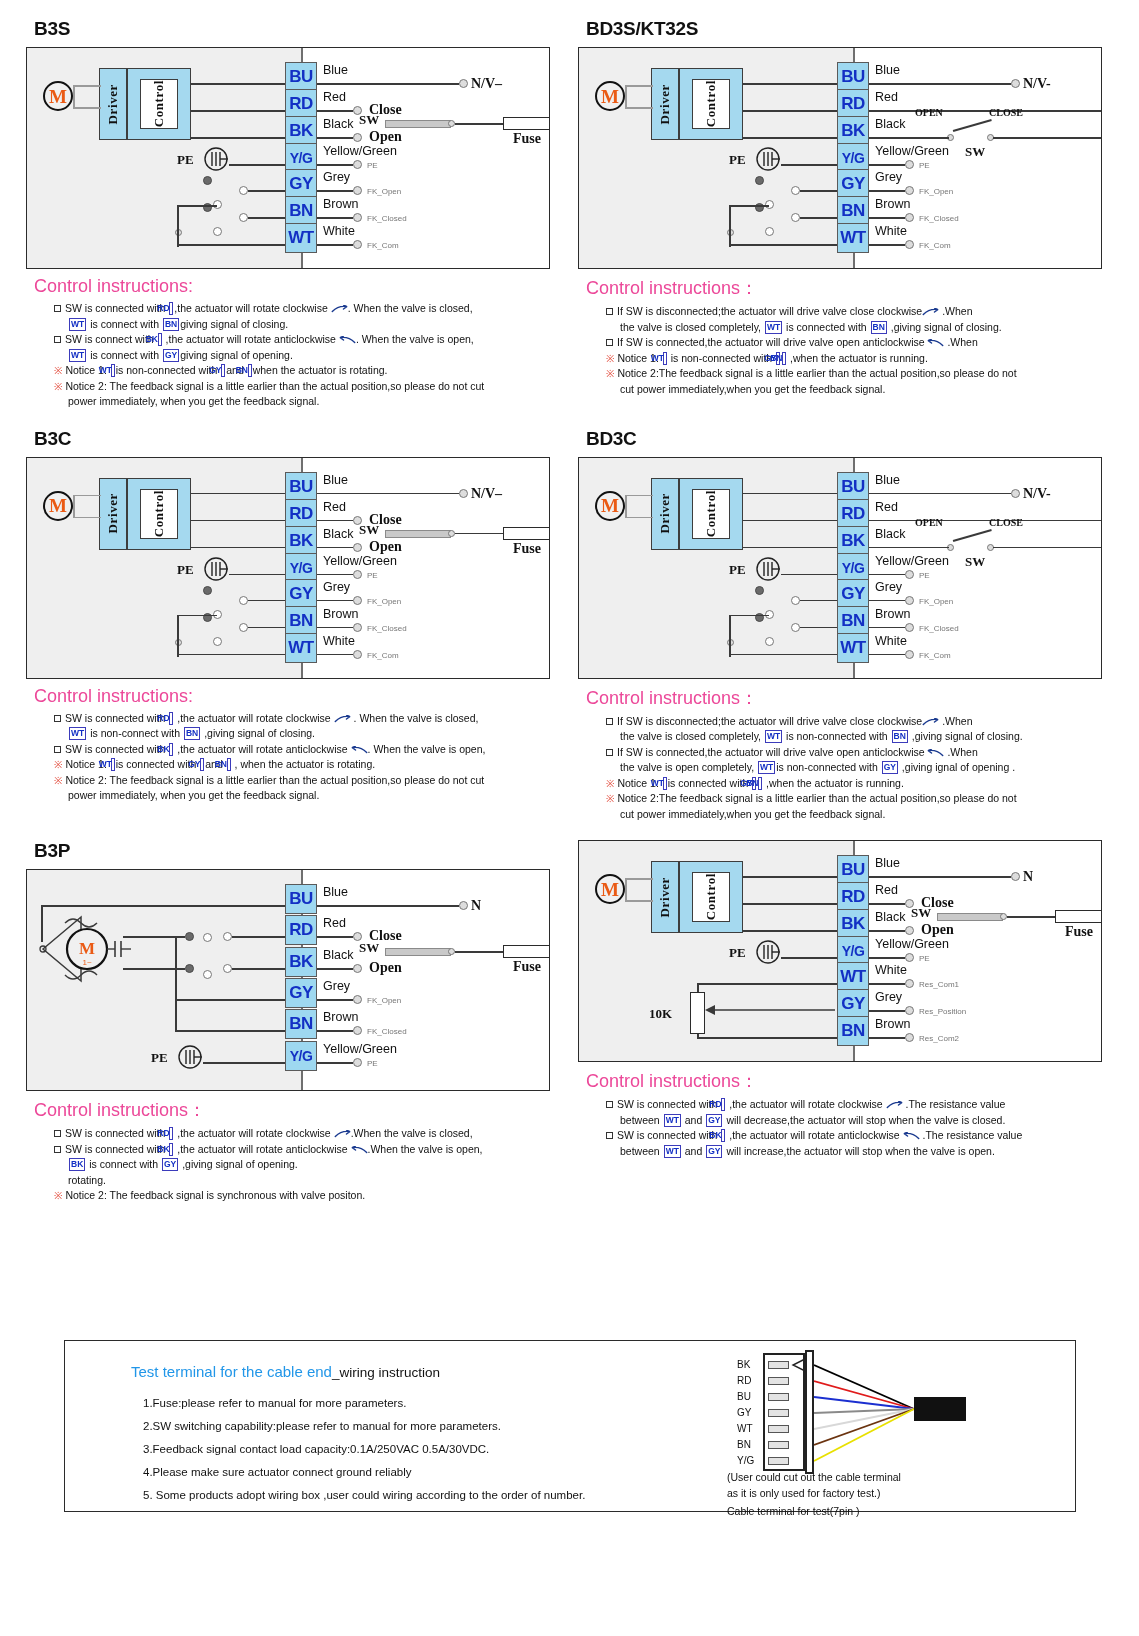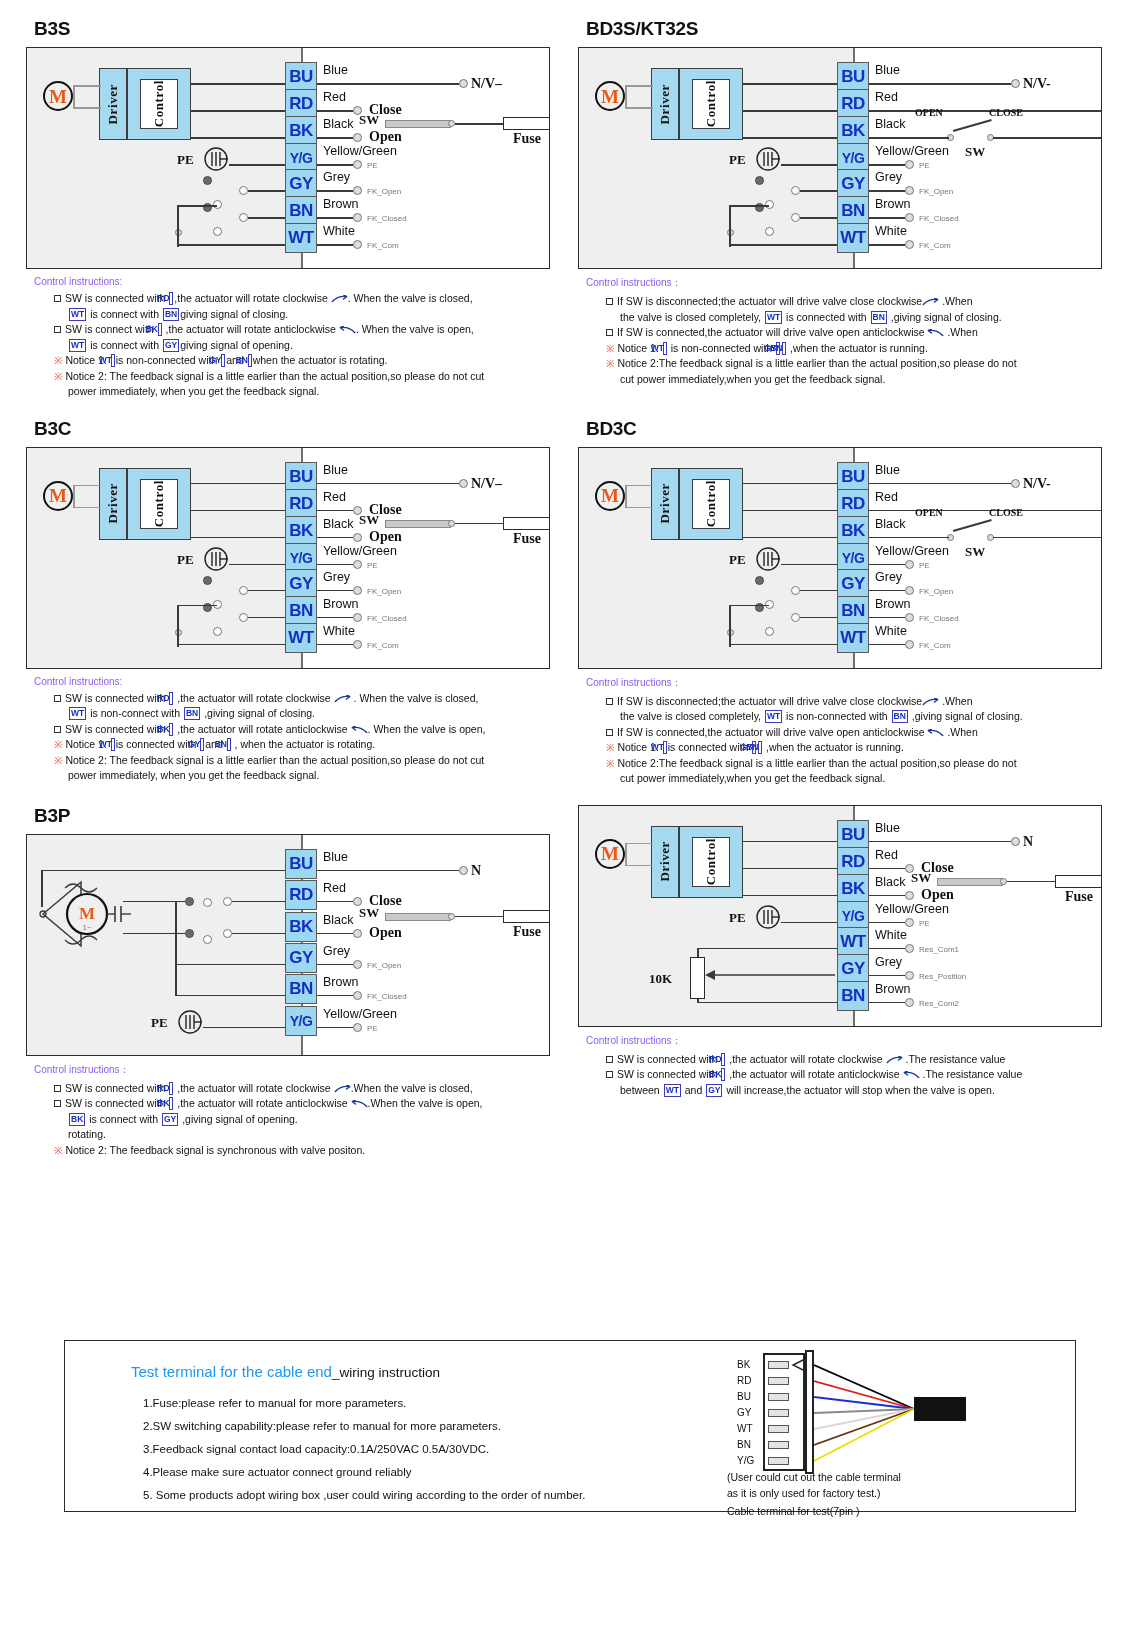--- a/index.html
+++ b/index.html
@@ -84,21 +84,21 @@
     position:absolute; height:13px; background:#fff;
     border:1.5px solid #2b2b2b;
   }
   .swbar {
     position:absolute; height:8px; background:#c9c9c9; border:1.2px solid #8a8a8a;
   }
   .pe-sym { position:absolute; width:26px; height:26px; }
 
   
   .instr { margin:7px 0 0 8px; }
-  .instr h4 { margin:0 0 4px 0; font-size:10px; font-weight:normal; color:#8b5cf6; }
+  .instr h4 { margin:0 0 4px 0; font-size:18px; font-weight:normal; color:#ec4899; }
   .iline { font-size:10.5px; line-height:15.5px; color:#111; margin-left:20px; text-indent:-14px; padding-left:14px; }
   .iline .bx { display:inline-block; border:1px solid #3b3bbb; color:#1330c4;
     font-size:8.5px; font-weight:bold; padding:0 1px; line-height:11px; vertical-align:1px; margin:0 1px; }
   .sq { display:inline-block; width:7px; height:7px; border:1.1px solid #333; margin-right:4px; vertical-align:0px; }
   .ast { color:#e24b3c; font-size:10px; margin-right:3px; }
   .cont { margin-left:34px; text-indent:0; padding-left:0; }
   .arr { display:inline-block; width:17px; height:8px; vertical-align:-1px; }
 
   
   .bottom {
@@ -509,20 +509,21 @@
         </div>
       <div class="instr" id="in3">
           <h4>Control instructions：</h4>
           <div class="iline"><span class="sq"></span>If SW is disconnected;the actuator will drive valve close clockwise<svg viewBox="0 0 20 10" class="arr">
               <path d="M1 8 C6 3, 12 1, 19 2 L15 0 M19 2 L15 5" stroke="#1a3a8f" stroke-width="1.8" fill="none" stroke-linecap="round"></path>
             </svg> .When</div>
           <div class="iline cont">the valve is closed completely, <span class="bx">WT</span> is non-connected with <span class="bx">BN</span> ,giving signal of closing.</div>
           <div class="iline"><span class="sq"></span>If SW is connected,the actuator will drive valve open anticlockwise <svg viewBox="0 0 20 10" class="arr">
               <path d="M19 8 C14 3, 8 1, 1 2 L5 0 M1 2 L5 5" stroke="#1a3a8f" stroke-width="1.8" fill="none" stroke-linecap="round"></path>
             </svg> .When</div>
+          <div class="iline cont">the valve is open completely, <span class="bx">WT</span>is non-connected with <span class="bx">GY</span> ,giving ignal of opening .</div>
           <div class="iline"><span class="ast">※</span>Notice 1: <span class="bx">WT</span>is  connected with <span class="bx">GY</span><span class="bx">BN</span> ,when the actuator is running.</div>
           <div class="iline"><span class="ast">※</span>Notice 2:The feedback signal is a little earlier than the actual position,so please do not</div>
           <div class="iline cont">cut power immediately,when you get the feedback signal.</div>
         </div>
     </div>
   </div>
 
   <div class="grid" style="margin-top:18px">
     <div class="block">
       <div class="blk-title">B3P</div>
@@ -698,20 +699,21 @@
             <path d="M0 7 L10 2 L10 12 Z" fill="#3a3a3a"></path>
           </svg>
           <div class="w wv" style="left: 118px; top: 193px; height: 3px;"></div>
           <div class="w wh" style="left: 118px; top: 196px; width: 140px;"></div>
         </div>
       <div class="instr" id="in5">
           <h4>Control instructions：</h4>
           <div class="iline"><span class="sq"></span>SW is connected with <span class="bx">RD</span> ,the actuator will rotate clockwise <svg viewBox="0 0 20 10" class="arr">
               <path d="M1 8 C6 3, 12 1, 19 2 L15 0 M19 2 L15 5" stroke="#1a3a8f" stroke-width="1.8" fill="none" stroke-linecap="round"></path>
             </svg> .The resistance value</div>
+          <div class="iline cont">between <span class="bx">WT</span> and <span class="bx">GY</span> will decrease,the actuator will stop when the valve is closed.</div>
           <div class="iline"><span class="sq"></span>SW is connected with <span class="bx">BK</span> ,the actuator will rotate anticlockwise <svg viewBox="0 0 20 10" class="arr">
               <path d="M19 8 C14 3, 8 1, 1 2 L5 0 M1 2 L5 5" stroke="#1a3a8f" stroke-width="1.8" fill="none" stroke-linecap="round"></path>
             </svg> .The resistance value</div>
           <div class="iline cont">between <span class="bx">WT</span> and <span class="bx">GY</span> will increase,the actuator will stop when the valve is open.</div>
         </div>
     </div>
   </div>
 
   <div class="bottom" id="bottompanel">
       <div class="bt-title"><span class="b1">Test terminal for the cable end</span><span class="b2">_wiring instruction</span></div>

